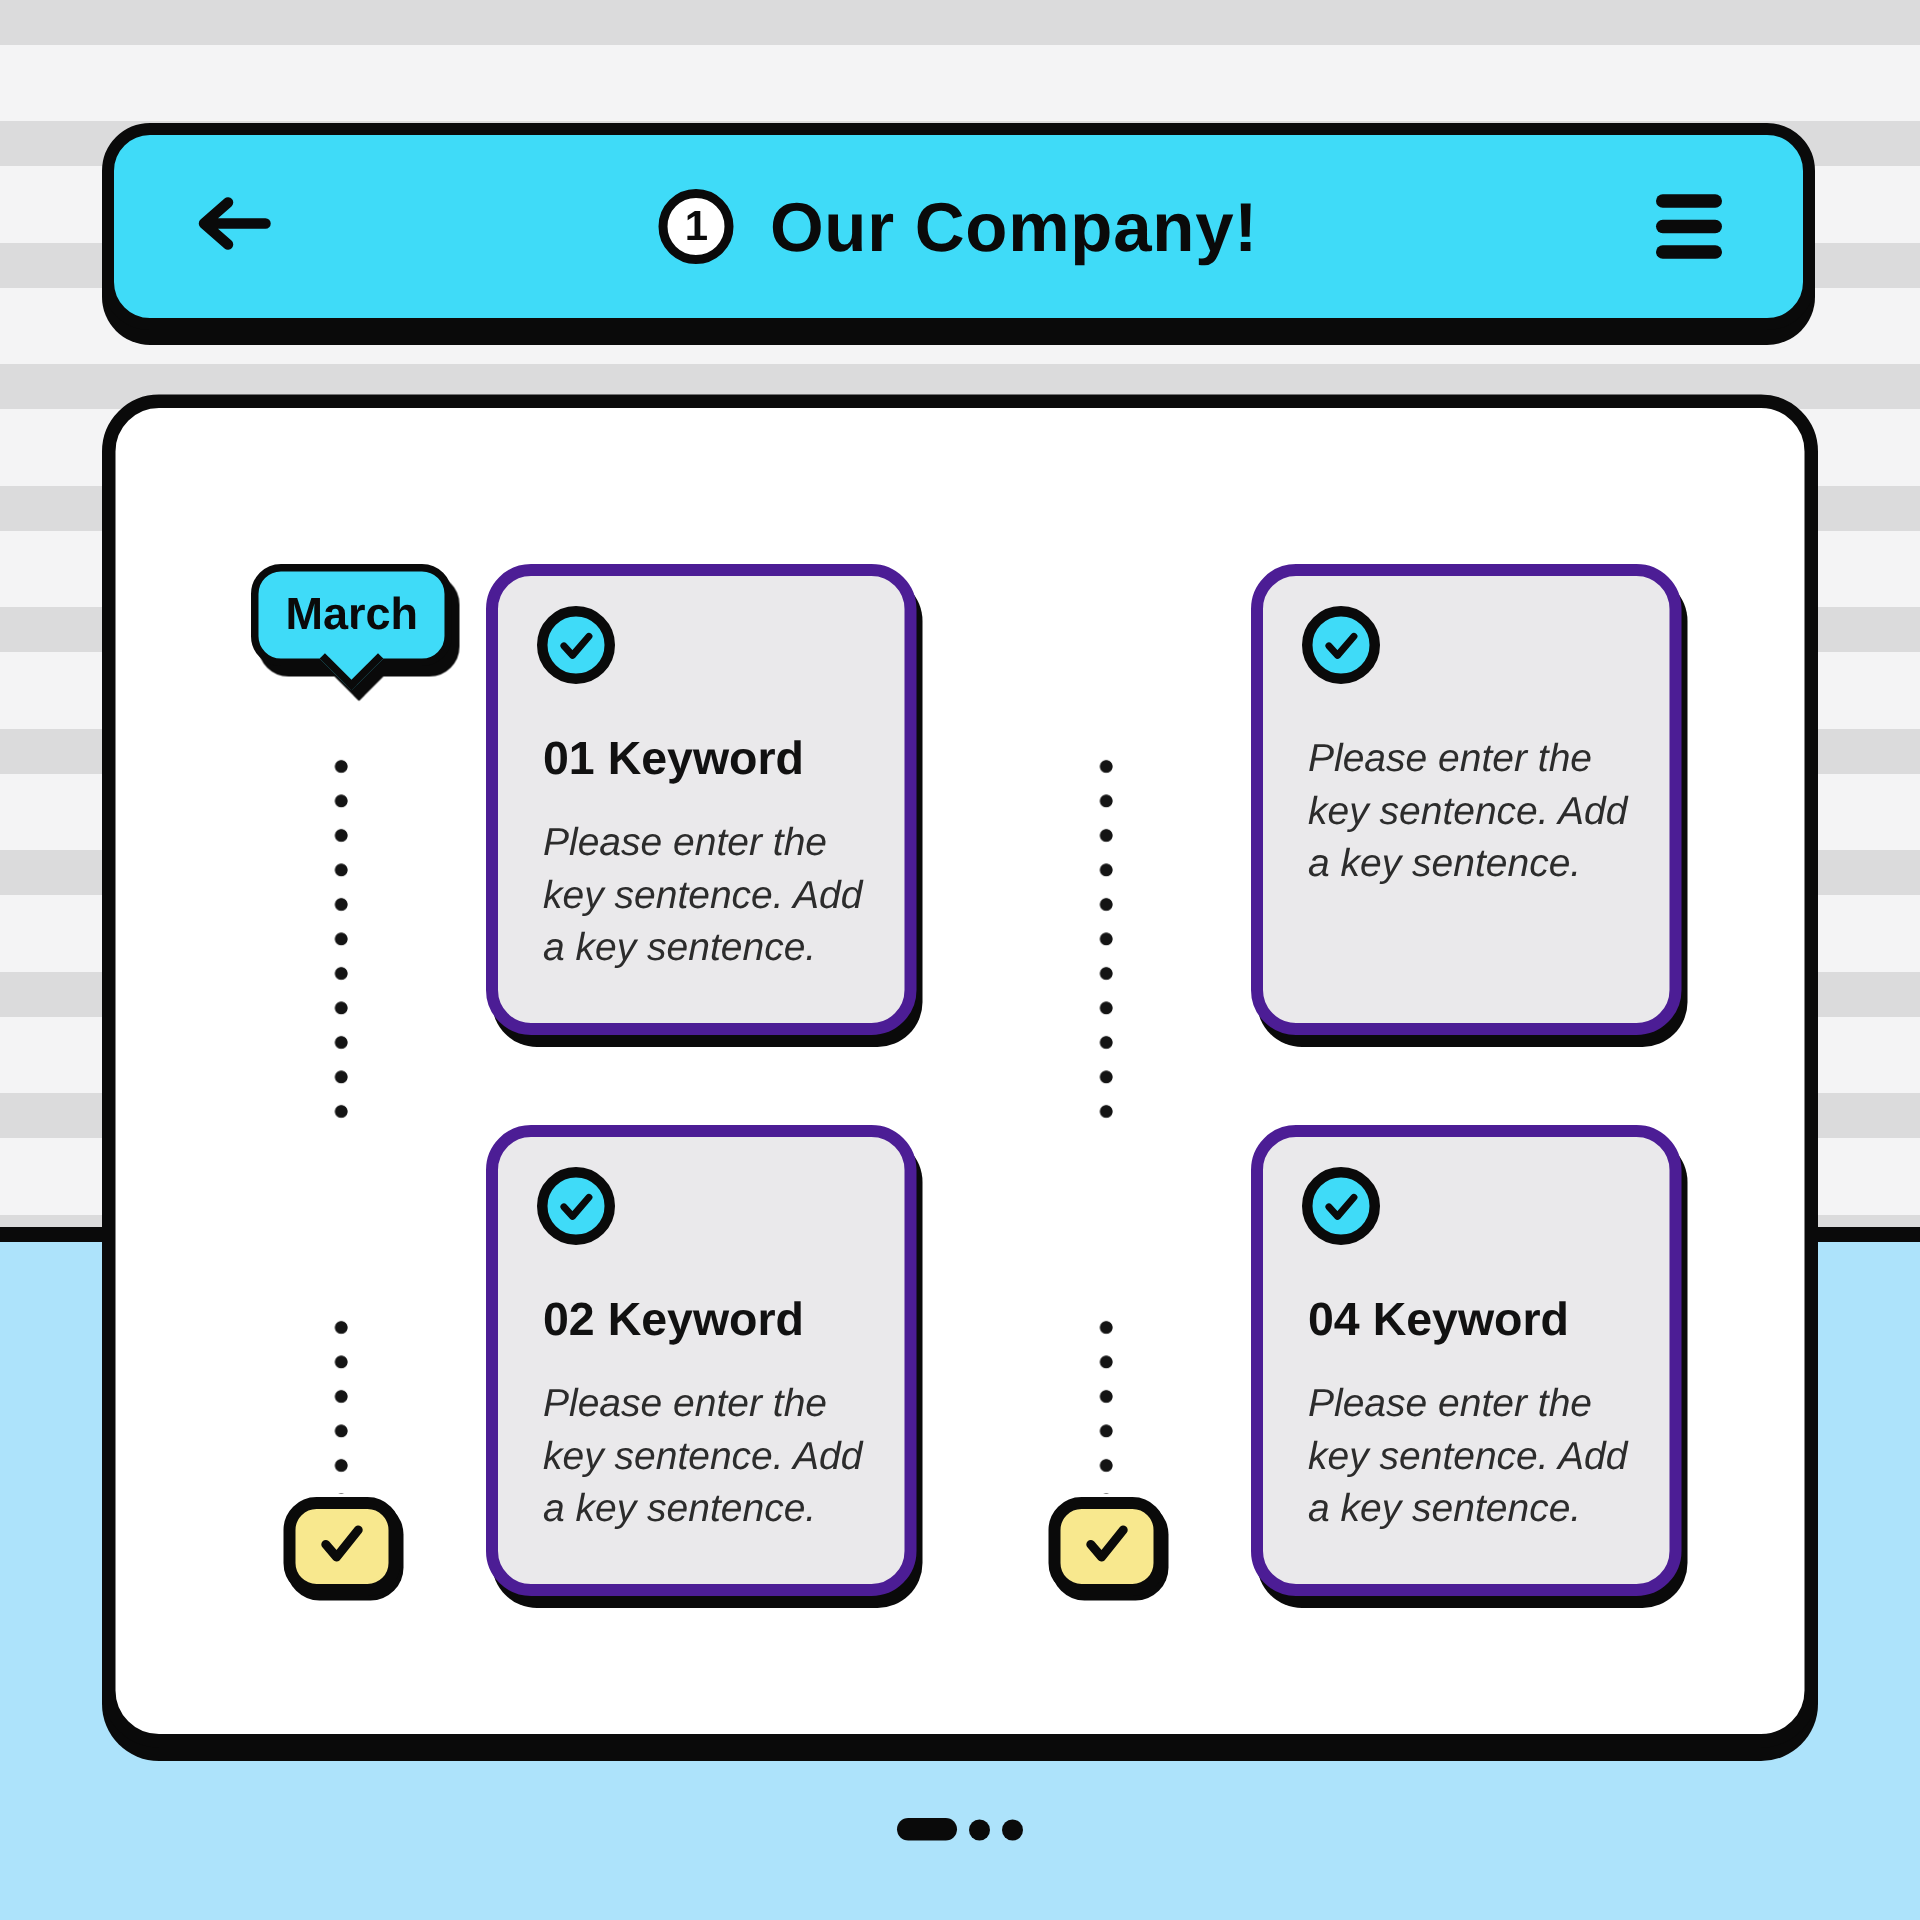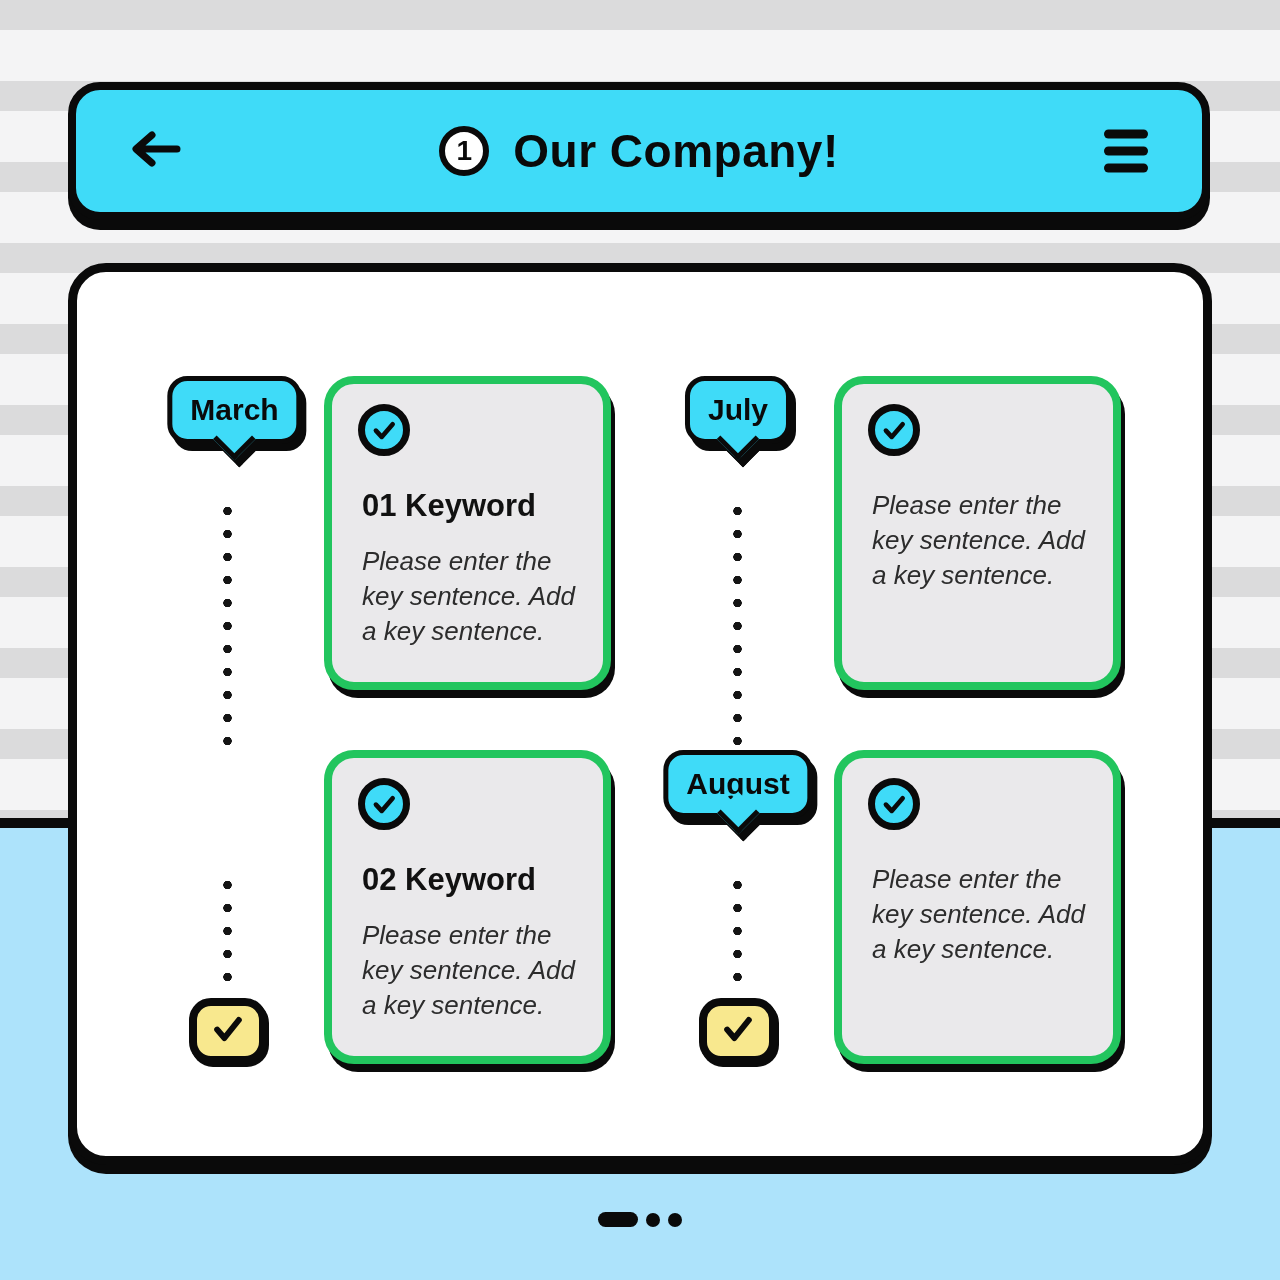--- a/index.html
+++ b/index.html
@@ -57,21 +57,21 @@
   }
   .bubble .tail{
     position:absolute;left:50%;bottom:-15px;width:30px;height:30px;
     transform:translateX(-50%) rotate(45deg);
     background:#3FDBF8;border-right:5px solid #0A0A0A;border-bottom:5px solid #0A0A0A;
     box-sizing:border-box;
   }
   
   .kcard{
     position:absolute;width:287px;height:314px;background:#EAE9EB;
-    border:8px solid #22c55e;border-radius:30px;box-shadow:4px 8px 0 #0A0A0A;
+    border:8px solid #4c1d95;border-radius:30px;box-shadow:4px 8px 0 #0A0A0A;
     box-sizing:border-box;padding:20px 26px;
   }
   .check-circle{
     width:52px;height:52px;border:7px solid #0A0A0A;border-radius:50%;
     background:#3FDBF8;box-sizing:border-box;
     display:flex;align-items:center;justify-content:center;margin-bottom:32px;
   }
   .kcard h3{margin:0 0 20px 4px;font-size:31px;font-weight:700;color:#111;}
   .kcard p{margin:0 0 0 4px;font-size:26px;line-height:35px;color:#2C2C2C;font-style:italic;}
   
@@ -122,32 +122,20 @@
   <div class="dotline" style="left:146px;top:602px;height:122px;"></div>
   <div class="dotline" style="left:656px;top:228px;height:248px;"></div>
   <div class="dotline" style="left:656px;top:602px;height:122px;"></div>
 
   <div class="bubble-wrap" style="left:151px;top:104px;padding-left:13px;">
     <div class="bubble">
       <span>March</span>
       <div class="tail"></div>
     </div>
   </div>
-  <div class="bubble-wrap" style="left:661px;top:104px;">
-    <div class="bubble">
-      <span>July</span>
-      <div class="tail"></div>
-    </div>
-  </div>
-  <div class="bubble-wrap" style="left:661px;top:478px;">
-    <div class="bubble">
-      <span>August</span>
-      <div class="tail"></div>
-    </div>
-  </div>
 
   <div class="kcard" style="left:247px;top:104px;">
     <div class="check-circle">
       <svg width="30" height="30" viewBox="0 0 26 26">
           <path d="M6 13.5l5 5.5 9.5-11" stroke="#0A0A0A" stroke-width="4" fill="none" stroke-linecap="round" stroke-linejoin="round"></path>
         </svg>
     </div>
     <h3>01 Keyword</h3>
     <p>Please enter the key sentence. Add a key sentence.</p>
   </div>
@@ -170,20 +158,21 @@
     </div>
     <p>Please enter the key sentence. Add a key sentence.</p>
   </div>
 
   <div class="kcard" style="left:757px;top:478px;">
     <div class="check-circle">
       <svg width="30" height="30" viewBox="0 0 26 26">
           <path d="M6 13.5l5 5.5 9.5-11" stroke="#0A0A0A" stroke-width="4" fill="none" stroke-linecap="round" stroke-linejoin="round"></path>
         </svg>
     </div>
+    <h3>04 Keyword</h3>
     <p>Please enter the key sentence. Add a key sentence.</p>
   </div>
 
   <div class="end-badge" style="left:151px;top:726px;">
     <span>
       <svg width="36" height="30" viewBox="0 0 30 24">
           <path d="M6 12.5l6 7 12-15" stroke="#0A0A0A" stroke-width="5" fill="none" stroke-linecap="round" stroke-linejoin="round"></path>
         </svg>
     </span>
   </div>

